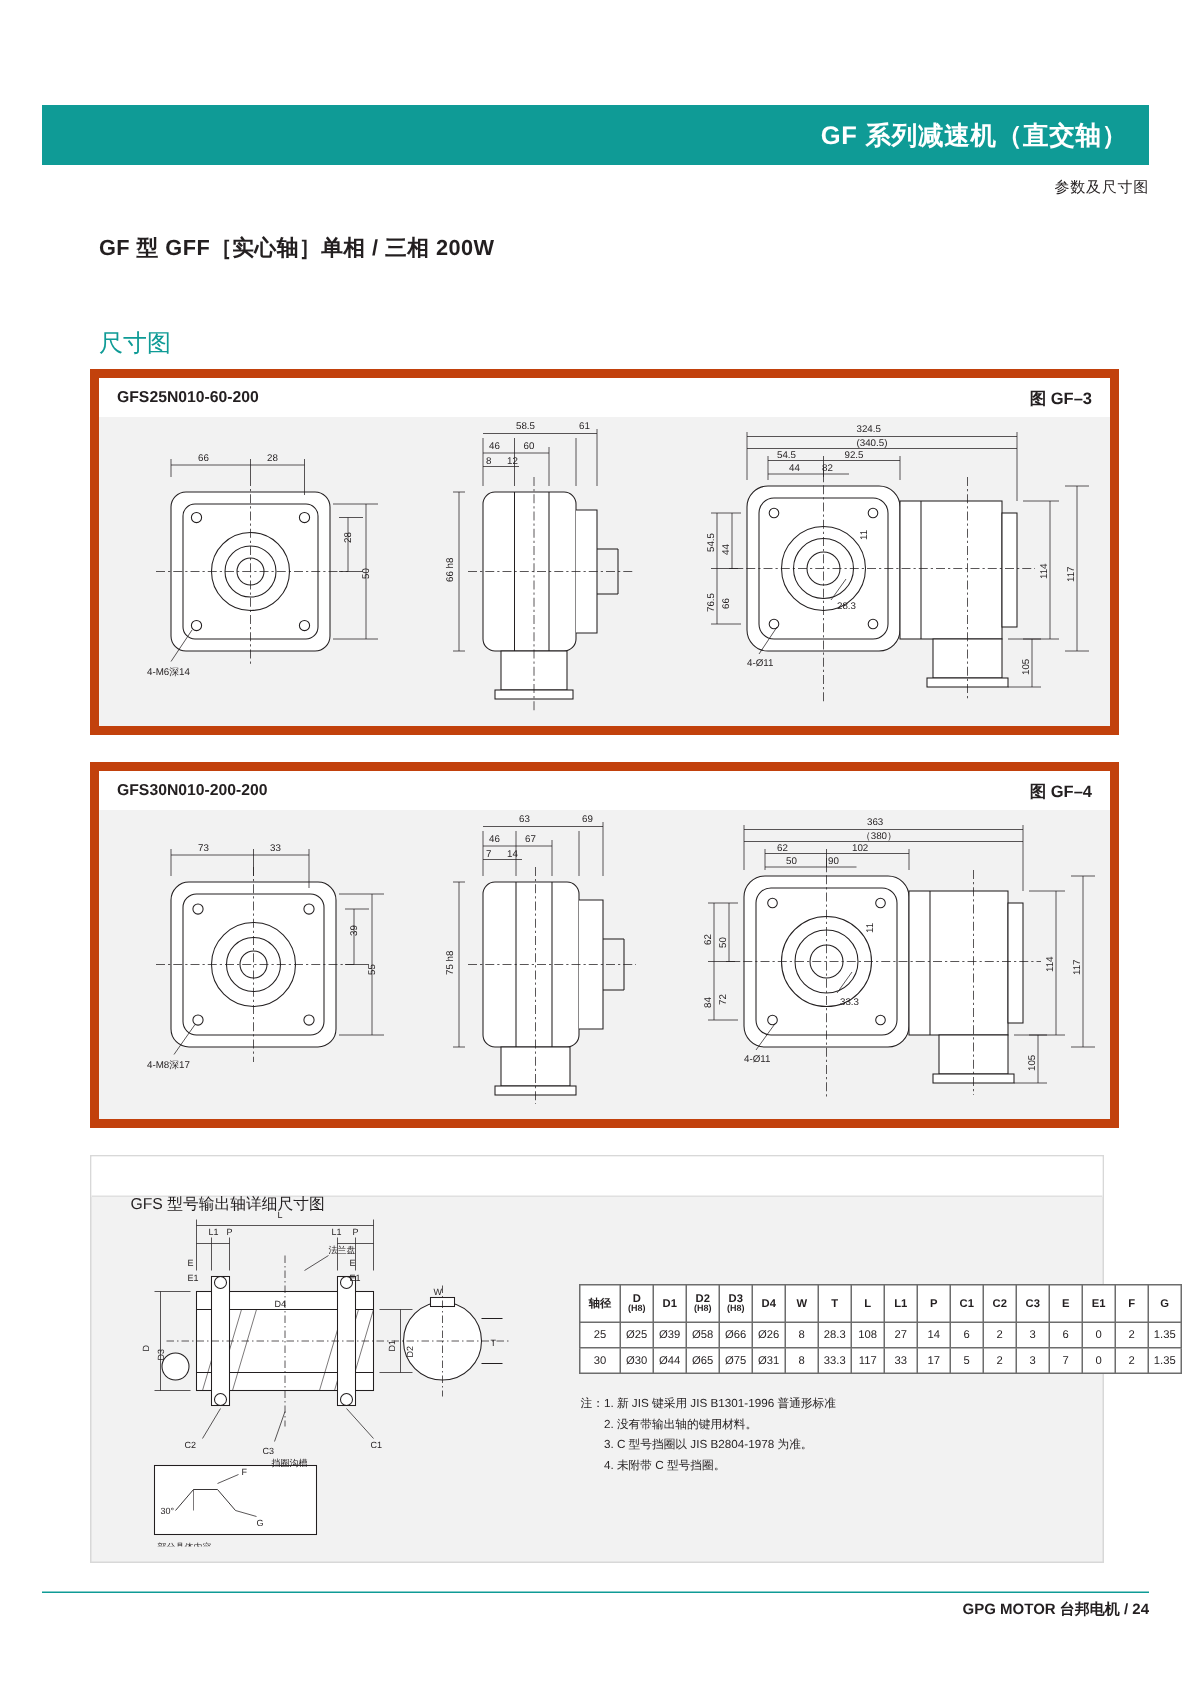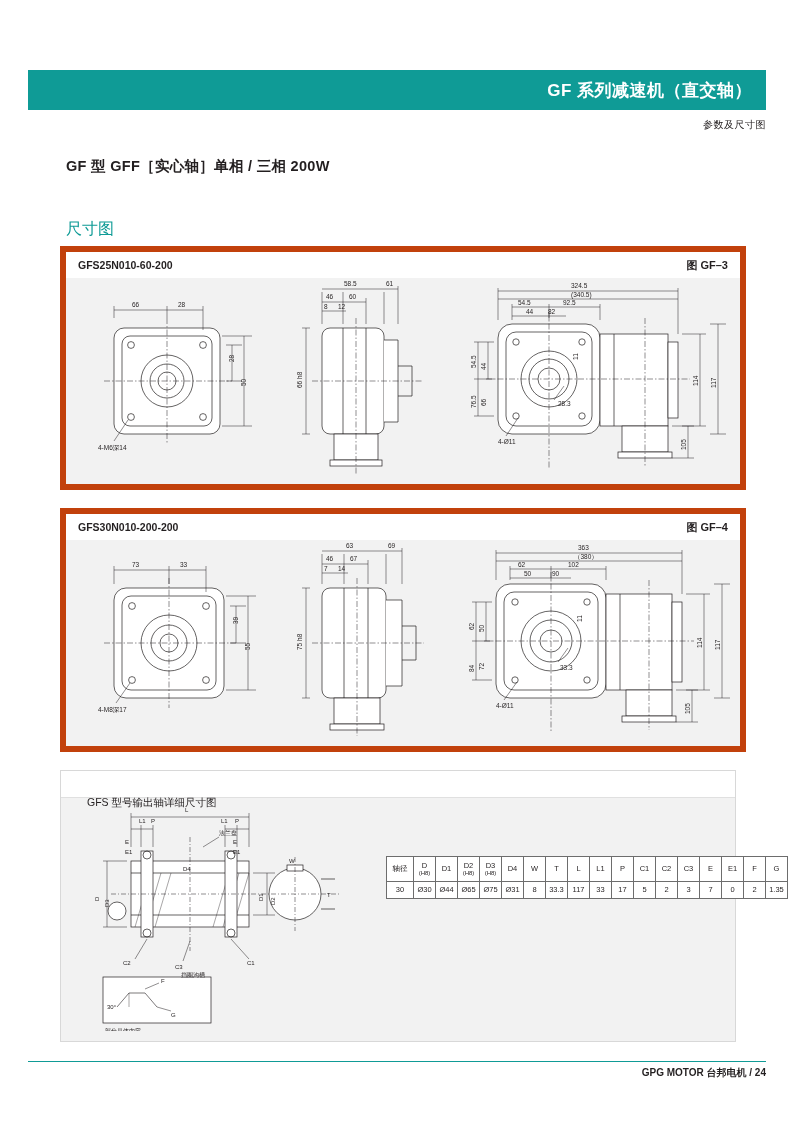--- a/index.html
+++ b/index.html
@@ -147,21 +147,21 @@
   .dim-table th, .dim-table td {
     border: 1px solid #6d6d6d;
     text-align: center;
     padding: 0;
     height: 16px;
     min-width: 21px;
     font-weight: normal;
     line-height: 1.05;
   }
   .dim-table th {
-    font-weight: normal;
+    font-weight: bold;
     height: 24px;
     margin-top: 31px;
   }
   .dim-table th span.sub {
     display: block;
     font-size: 6px;
   }
   .dim-table td.first, .dim-table th.first { min-width: 26px; }
 
   .notes {
@@ -662,20 +662,40 @@
           <th><span>C2</span></th>
           <th><span>C3</span></th>
           <th><span>E</span></th>
           <th><span>E1</span></th>
           <th><span>F</span></th>
           <th><span>G</span></th>
         </tr>
       </thead>
       <tbody>
         <tr>
+          <td class="first">25</td>
+          <td>Ø25</td>
+          <td>Ø39</td>
+          <td>Ø58</td>
+          <td>Ø66</td>
+          <td>Ø26</td>
+          <td>8</td>
+          <td>28.3</td>
+          <td>108</td>
+          <td>27</td>
+          <td>14</td>
+          <td>6</td>
+          <td>2</td>
+          <td>3</td>
+          <td>6</td>
+          <td>0</td>
+          <td>2</td>
+          <td>1.35</td>
+        </tr>
+        <tr>
           <td class="first">30</td>
           <td>Ø30</td>
           <td>Ø44</td>
           <td>Ø65</td>
           <td>Ø75</td>
           <td>Ø31</td>
           <td>8</td>
           <td>33.3</td>
           <td>117</td>
           <td>33</td>
@@ -684,18 +704,24 @@
           <td>2</td>
           <td>3</td>
           <td>7</td>
           <td>0</td>
           <td>2</td>
           <td>1.35</td>
         </tr>
       </tbody>
     </table>
 
+    <div class="notes">
+      <div>注：1. 新 JIS 键采用 JIS B1301-1996 普通形标准</div>
+      <div>　　2. 没有带输出轴的键用材料。</div>
+      <div>　　3. C 型号挡圈以 JIS B2804-1978 为准。</div>
+      <div>　　4. 未附带 C 型号挡圈。</div>
+    </div>
   </div>
 
   <div class="footer-rule"></div>
   <div class="footer-text">GPG MOTOR 台邦电机 / 24</div>
 
 </div>
 
 </body></html>

